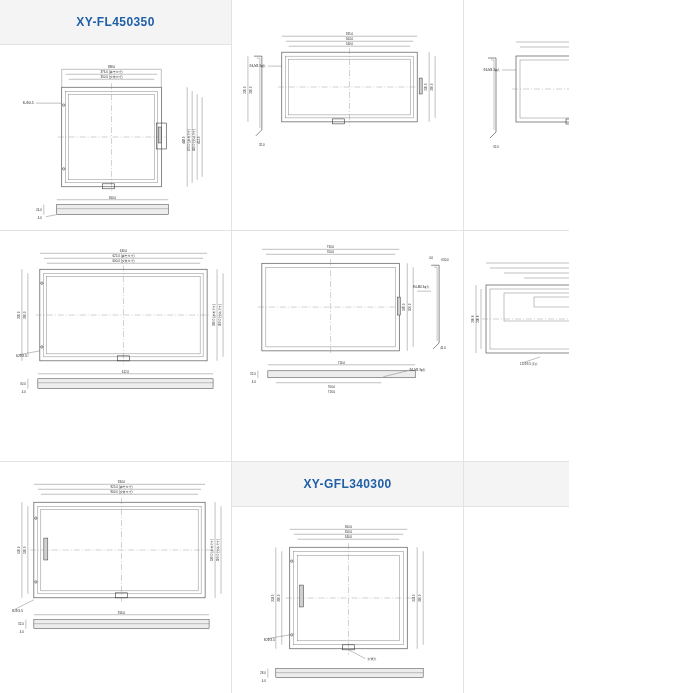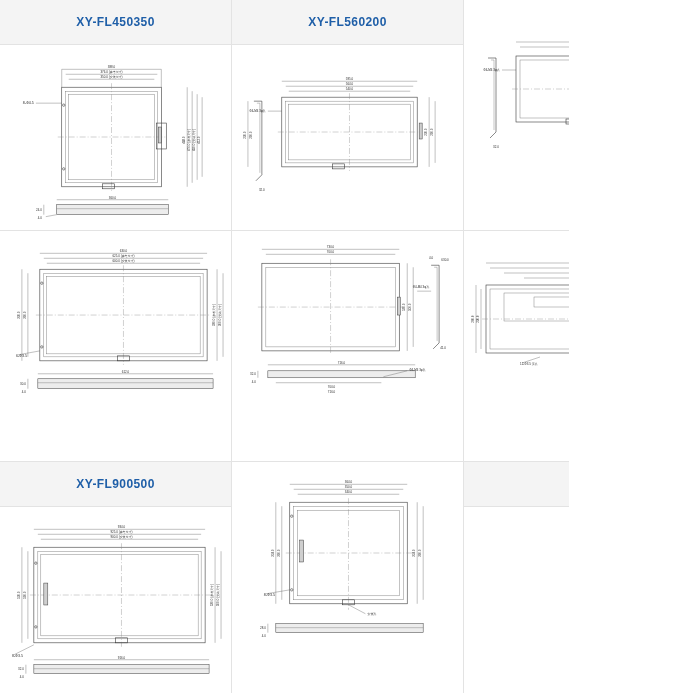--- a/index.html
+++ b/index.html
@@ -126,23 +126,20 @@
           <text class="t t3" x="113" y="154" text-anchor="middle">360.0</text>
           <line class="dim" x1="44" y1="160" x2="44" y2="170"></line>
           <text class="t t3" x="42" y="166" text-anchor="end">24.0</text>
           <text class="t t3" x="42" y="174" text-anchor="end">4.0</text>
           <line class="dim" x1="46" y1="172" x2="57" y2="170"></line>
         </svg>
       </div>
     </div>
 
     <div class="cell">
-      <div class="cell-head">
-        <span class="cell-title">XY-FL560200</span>
-      </div>
       <div class="cell-body">
         <svg class="drw" viewBox="0 0 232 186">
           <rect class="ln" x="50" y="52" width="136" height="70"></rect>
           <rect class="ln-thin" x="54" y="56" width="128" height="62"></rect>
           <rect class="ln-thin" x="57" y="59" width="122" height="56"></rect>
           <line class="ln-ctr" x1="118" y1="48" x2="118" y2="126"></line>
           <line class="ln-ctr" x1="46" y1="87" x2="190" y2="87"></line>
           <rect class="ln" x="101" y="119" width="12" height="5"></rect>
 
           <line class="dim" x1="50" y1="36" x2="186" y2="36"></line>
@@ -318,23 +315,20 @@
           <rect class="filldk" x="200" y="80" width="3" height="16"></rect>
 
           <line class="dim" x1="58" y1="132" x2="76" y2="126"></line>
           <text class="t t3" x="56" y="134" text-anchor="start">12-Φ3.5 沉孔</text>
           <text class="t t3" x="112" y="100" text-anchor="middle">375.0</text>
         </svg>
       </div>
     </div>
 
     <div class="cell row3">
-      <div class="cell-head">
-        <span class="cell-title">XY-FL900500</span>
-      </div>
       <div class="cell-body">
         <svg class="drw" viewBox="0 0 232 186">
           <rect class="ln" x="34" y="40" width="172" height="96"></rect>
           <rect class="ln-thin" x="38" y="44" width="164" height="88"></rect>
           <rect class="ln-thin" x="41" y="47" width="158" height="82"></rect>
           <line class="ln-ctr" x1="122" y1="36" x2="122" y2="140"></line>
           <line class="ln-ctr" x1="30" y1="88" x2="212" y2="88"></line>
           <rect class="ln" x="116" y="131" width="12" height="5"></rect>
           <rect class="filldk" x="44" y="76" width="4" height="22"></rect>
           <circle class="ln" cx="36" cy="56" r="1.2"></circle>
@@ -365,20 +359,23 @@
           <line class="dim" x1="34" y1="153" x2="210" y2="153"></line>
           <text class="t t3" x="122" y="152" text-anchor="middle">916.0</text>
           <line class="dim" x1="26" y1="158" x2="26" y2="167"></line>
           <text class="t t3" x="24" y="163" text-anchor="end">32.0</text>
           <text class="t t3" x="24" y="171" text-anchor="end">4.0</text>
         </svg>
       </div>
     </div>
 
     <div class="cell row3">
+      <div class="cell-head">
+        <span class="cell-title">XY-GFL340300</span>
+      </div>
       <div class="cell-body">
         <svg class="drw" viewBox="0 0 232 186">
           <rect class="ln" x="58" y="40" width="118" height="102"></rect>
           <rect class="ln-thin" x="62" y="44" width="110" height="94"></rect>
           <rect class="ln-thin" x="66" y="48" width="102" height="86"></rect>
           <line class="ln-ctr" x1="117" y1="36" x2="117" y2="148"></line>
           <line class="ln-ctr" x1="54" y1="91" x2="182" y2="91"></line>
           <rect class="filldk" x="68" y="78" width="4" height="22"></rect>
           <rect class="ln" x="111" y="138" width="12" height="5"></rect>
           <circle class="ln" cx="60" cy="54" r="1.2"></circle>

